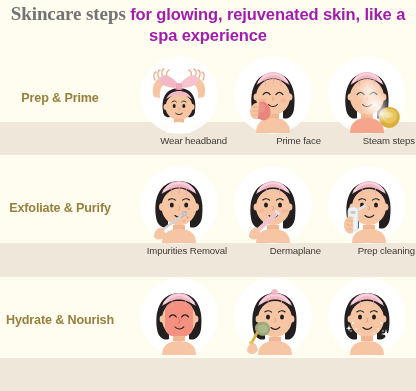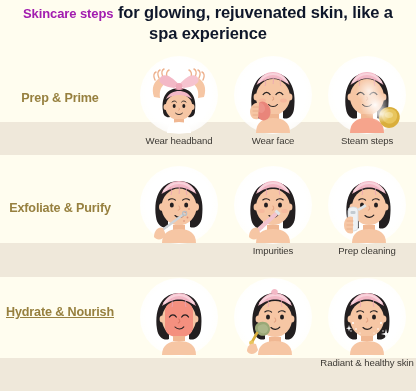--- a/index.html
+++ b/index.html
@@ -19,24 +19,24 @@
   
   #title-wrap{
     position:absolute;left:0;top:2px;width:416px;
     text-align:center;
     line-height:1.22;
     padding:0 8px;
     box-sizing:border-box;
     z-index:6;
   }
   #title-wrap .t-accent{
-    color:#a21caf;font-weight:bold;font-size:13px;letter-spacing:-0.1px;
+    color:#737373;font-weight:bold;font-size:19px;letter-spacing:-0.1px;font-family:Liberation Serif, serif;
   }
   #title-wrap .t-rest{
-    color:#0f172a;font-weight:bold;font-size:16.5px;letter-spacing:-0.1px;
+    color:#a21caf;font-weight:bold;font-size:16.5px;letter-spacing:-0.1px;
   }
 
   
   .row{position:absolute;left:0;width:416px;height:110px;z-index:4;}
   .row-label{
     position:absolute;left:0;width:120px;
     text-align:center;
     color:#97803f;
     font-weight:bold;
     font-size:12.6px;
@@ -57,21 +57,21 @@
   }
   .halo{
     position:absolute;left:50%;top:50%;transform:translate(-50%,-50%);
     width:78px;height:78px;border-radius:50%;
     background:radial-gradient(circle at 50% 48%, #ffffff 0%, #ffffff 58%, rgba(255,255,255,0.78) 74%, rgba(255,255,255,0.12) 92%, rgba(255,255,255,0) 100%);
   }
   .illus svg{position:absolute;left:0;top:0;width:76px;height:76px;}
 
   .caption{
     margin-top:3px;
-    text-align:center;
+    text-align:right;
     color:#3c3934;
     font-size:9.6px;
     line-height:1.12;
     letter-spacing:-0.1px;
     width:96px;
   }
 </style>
 </head>
 <body>
 
@@ -175,21 +175,21 @@
               <ellipse cx="26" cy="51" rx="4" ry="5" fill="#f09d92" opacity="0.6" transform="rotate(-12 26 51)"></ellipse>
               <path d="M15 54 C16 48 20 45 24 46 L23 62 C18 63 15 60 15 54 Z" fill="#f6c6a4"></path>
               <g stroke="#e8ac89" stroke-width="0.9" fill="none" stroke-linecap="round">
                 <path d="M18 50 h6"></path>
                   <path d="M18 54 h6"></path>
                   <path d="M18 58 h5"></path>
               </g>
             </g>
           </svg>
         </div>
-        <div class="caption">Wear face</div>
+        <div class="caption">Prime face</div>
       </div>
 
       <div class="cell c2">
         <div class="illus">
           <div class="halo"></div>
           <svg viewBox="0 0 76 76" xmlns="http://www.w3.org/2000/svg">
             <defs>
               <radialGradient id="steamG" cx="50%" cy="50%" r="50%">
                 <stop offset="0%" stop-color="#ffffff" stop-opacity="0.95"></stop>
                 <stop offset="100%" stop-color="#ffffff" stop-opacity="0"></stop>
@@ -266,20 +266,21 @@
               <path d="M32 58 h12 v5 h-12 z" fill="#f0b792"></path>
               <path d="M21 76 C21 66 28 62 38 62 C48 62 55 66 55 76 Z" fill="#f6c6a4"></path>
 
               <line x1="20" y1="64" x2="43" y2="47" stroke="#cfd4d8" stroke-width="2.3" stroke-linecap="round"></line>
               <circle cx="43.6" cy="46.4" r="2" fill="none" stroke="#b9bfc4" stroke-width="1.3"></circle>
 
               <path d="M13 70 C13 63 18 59 22 61 L25 68 C22 73 16 74 13 70 Z" fill="#f6c6a4"></path>
             </g>
           </svg>
         </div>
+        <div class="caption">Impurities Removal</div>
       </div>
 
       <div class="cell c1">
         <div class="illus">
           <div class="halo"></div>
           <svg viewBox="0 0 76 76" xmlns="http://www.w3.org/2000/svg">
             <g>
               <path d="M16 51 C13 29 22 15 38 15 C54 15 63 29 60 51 C59 60 52 63 48 61 L48 39 L28 39 L28 61 C24 63 17 60 16 51 Z" fill="#231f20"></path>
               <ellipse cx="38" cy="40" rx="17" ry="18" fill="#f6c6a4"></ellipse>
               <ellipse cx="21.3" cy="40" rx="2.7" ry="3.6" fill="#f6c6a4"></ellipse>
@@ -299,21 +300,21 @@
               <path d="M32 58 h12 v5 h-12 z" fill="#f0b792"></path>
               <path d="M21 76 C21 66 28 62 38 62 C48 62 55 66 55 76 Z" fill="#f6c6a4"></path>
 
               <path d="M21 62 L40 45 L43 48 L24 65 Z" fill="#f2c3cd"></path>
               <path d="M39.5 44.5 L43.5 48.5 L45.5 46.2 L41.5 42.5 Z" fill="#dfe4e8"></path>
 
               <path d="M14 70 C14 63 19 59 23 61 L26 68 C23 73 17 74 14 70 Z" fill="#f6c6a4"></path>
             </g>
           </svg>
         </div>
-        <div class="caption">Impurities</div>
+        <div class="caption">Dermaplane</div>
       </div>
 
       <div class="cell c2">
         <div class="illus">
           <div class="halo"></div>
           <svg viewBox="0 0 76 76" xmlns="http://www.w3.org/2000/svg">
             <g>
               <path d="M18 51 C15 29 24 15 40 15 C56 15 64 29 61 51 C60 60 54 63 50 61 L50 39 L30 39 L30 61 C26 63 19 60 18 51 Z" fill="#231f20"></path>
               <ellipse cx="40" cy="40" rx="17" ry="18" fill="#f6c6a4"></ellipse>
               <ellipse cx="23.3" cy="40" rx="2.7" ry="3.6" fill="#f6c6a4"></ellipse>
@@ -344,21 +345,21 @@
             </g>
           </svg>
         </div>
         <div class="caption">Prep cleaning</div>
       </div>
 
     </div>
   </div>
 
   <div class="row" style="top:278px;">
-    <div class="row-label" style="top:28px;text-decoration:underline;">Hydrate &amp; Nourish</div>
+    <div class="row-label" style="top:36px;">Hydrate &amp; Nourish</div>
     <div class="cells">
 
       <div class="cell c0">
         <div class="illus">
           <div class="halo"></div>
           <svg viewBox="0 0 76 76" xmlns="http://www.w3.org/2000/svg">
             <g>
               <path d="M16 50 C13 28 22 14 38 14 C54 14 63 28 60 50 C59 59 52 62 48 60 L48 38 L28 38 L28 60 C24 62 17 59 16 50 Z" fill="#231f20"></path>
               <ellipse cx="38" cy="40" rx="17" ry="18" fill="#f6c6a4"></ellipse>
               <ellipse cx="21.3" cy="40" rx="2.7" ry="3.6" fill="#f6c6a4"></ellipse>
@@ -446,19 +447,18 @@
                 <circle cx="49" cy="50" r="0.8"></circle>
                   <circle cx="54" cy="52" r="0.7"></circle>
                 <circle cx="31" cy="54" r="0.6"></circle>
                   <circle cx="45" cy="54" r="0.6"></circle>
                 <path d="M57 50 L58 54 L62 55 L58 56 L57 60 L56 56 L52 55 L56 54 Z"></path>
                 <path d="M20 46 L20.7 48.5 L23 49.2 L20.7 50 L20 52.4 L19.3 50 L17 49.2 L19.3 48.5 Z"></path>
               </g>
             </g>
           </svg>
         </div>
-        <div class="caption">Radiant &amp; healthy skin</div>
       </div>
 
     </div>
   </div>
 
 </div>
 
 </body></html>

